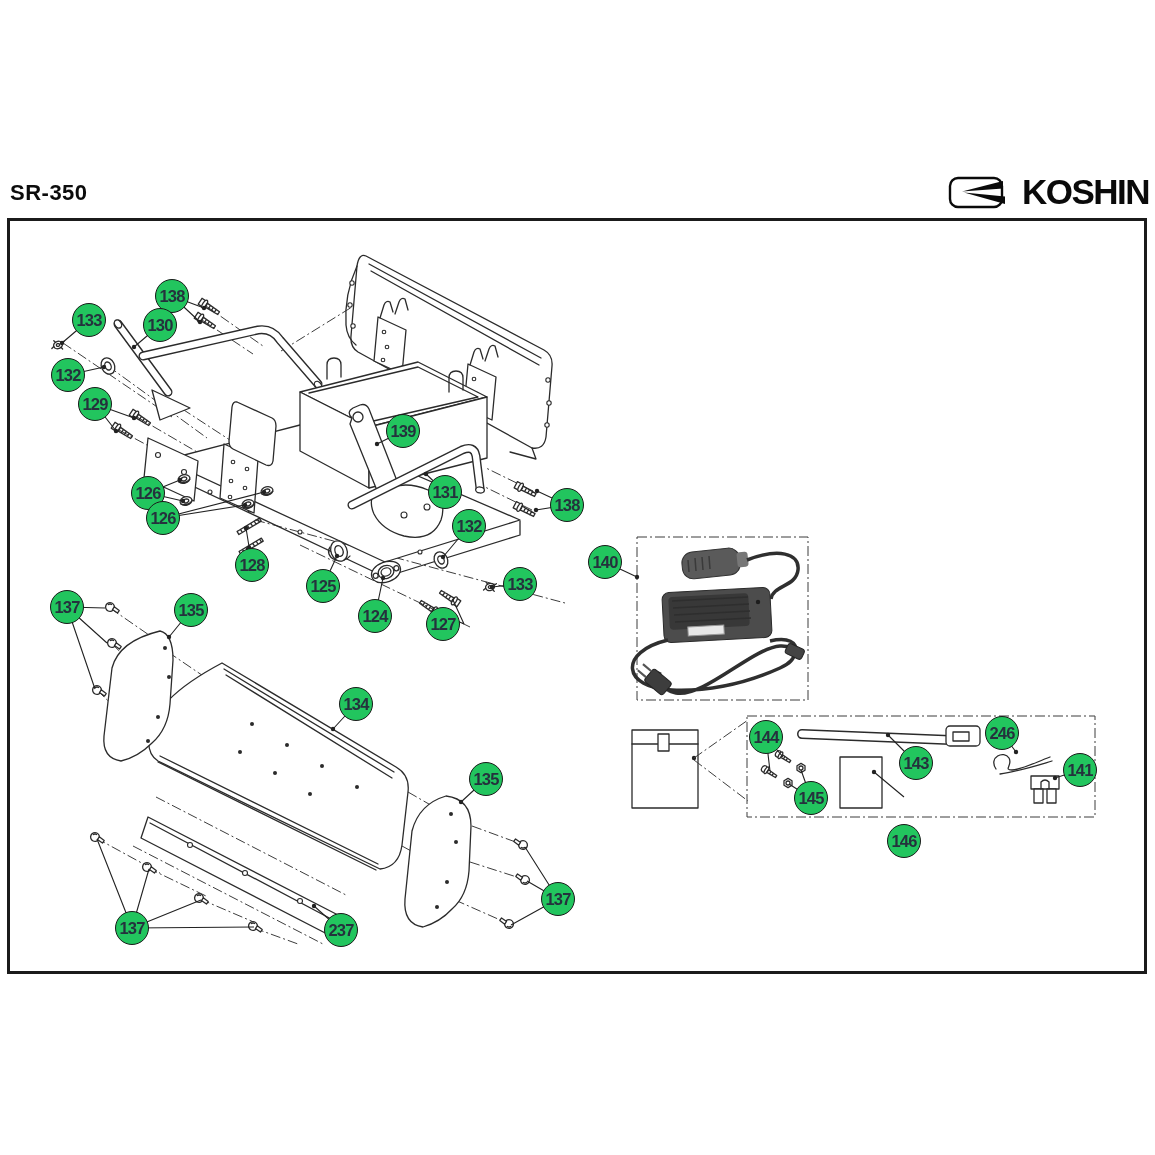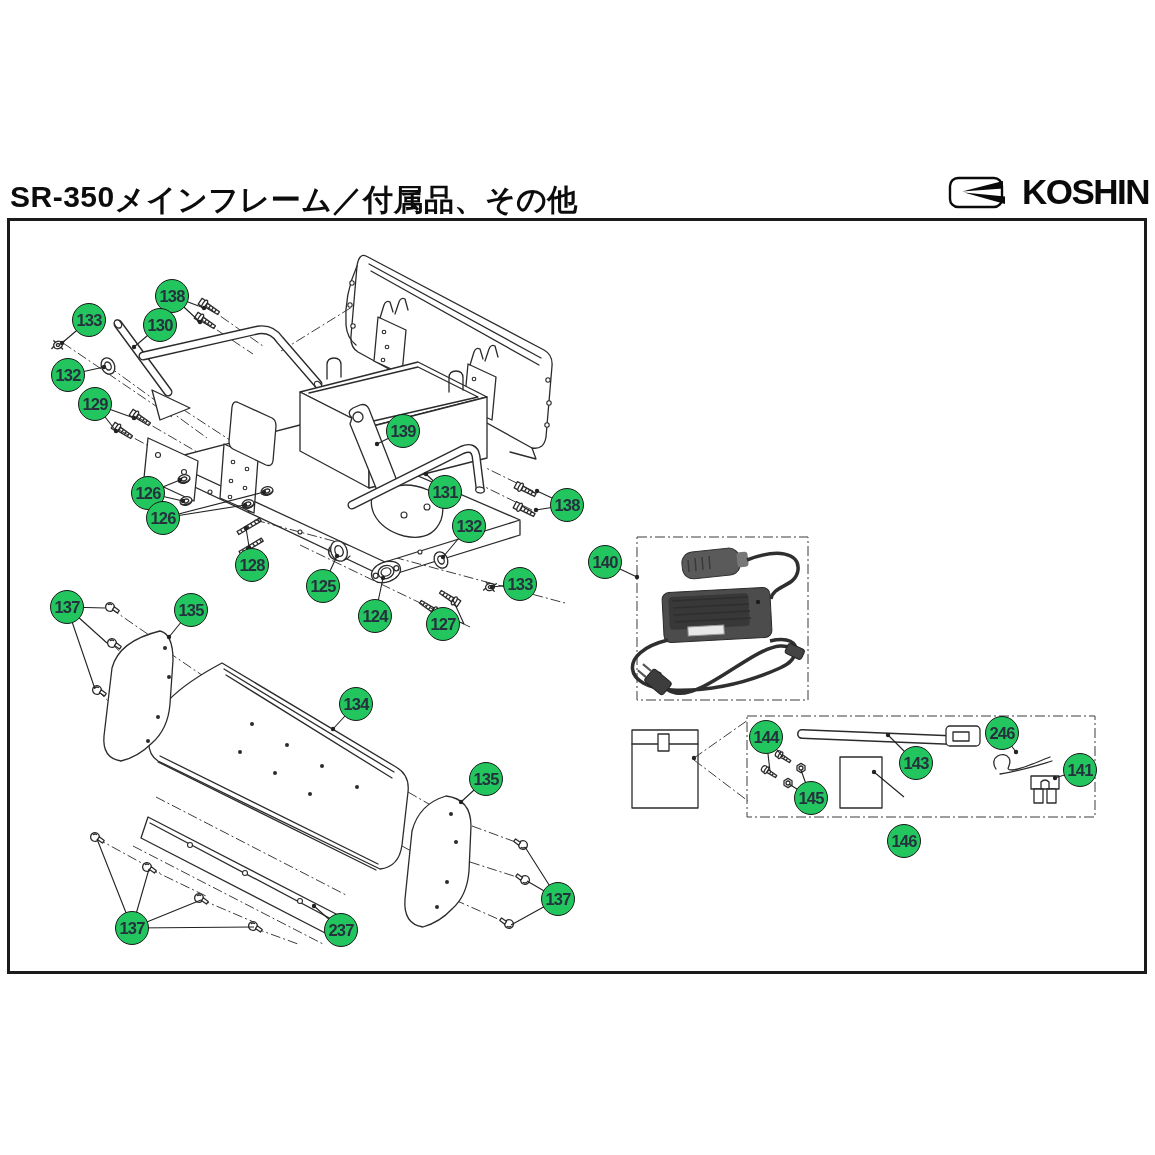--- a/index.html
+++ b/index.html
@@ -1,22 +1,22 @@
 <!DOCTYPE html>
 <html><head>
 <meta charset="utf-8">
 <style>
   html,body{margin:0;padding:0;}
   body{
     width:1155px;height:1155px;position:relative;background:#ffffff;
     font-family:"Liberation Sans",sans-serif;overflow:hidden;
   }
   .header-title{
-    position:absolute;left:10px;top:180px;font-size:30px;font-weight:bold;
-    color:#0c0c0c;letter-spacing:0.5px;white-space:nowrap;display:flex;
+    position:absolute;left:10px;top:180px;font-size:22px;font-weight:bold;
+    color:#0c0c0c;letter-spacing:0.5px;white-space:nowrap;display:flex;gap:20px;
   }
   .brand{position:absolute;right:6px;top:172px;display:flex;align-items:center;gap:12px;}
   .brand-text{font-size:35px;font-weight:800;letter-spacing:-1.5px;color:#0a0a0a;}
   .frame-box{
     position:absolute;left:7px;top:218px;width:1140px;height:756px;
     border:3px solid #1b1b1b;box-sizing:border-box;background:#fff;
   }
   svg.art{position:absolute;left:0;top:0;z-index:2;}
   .callout{
     position:absolute;width:34px;height:34px;border:1.7px solid #1a1a1a;border-radius:50%;
@@ -30,21 +30,20 @@
   .ldr{stroke:#222;stroke-width:1.1;fill:none;}
   .dot{fill:#222;}
   .hole{fill:#fff;stroke:#2b2b2b;stroke-width:1.1;}
   .hd{fill:#2b2b2b;}
 </style>
 </head>
 <body>
 
 <div class="header-title">
   <span>SR-350</span>
-  <span>メインフレーム／付属品、その他</span>
 </div>
 
 <div class="brand">
   <svg width="62" height="40" viewBox="0 0 62 40">
     <rect x="2" y="6" width="52" height="29" rx="8" fill="none" stroke="#0a0a0a" stroke-width="2.4"></rect>
     <path d="M55,9 L14,19.5 L55,16.5 Z" fill="#0a0a0a"></path>
     <path d="M57,32 L16,20.5 L57,24.5 Z" fill="#0a0a0a"></path>
   </svg>
   <span class="brand-text">KOSHIN</span>
 </div>

